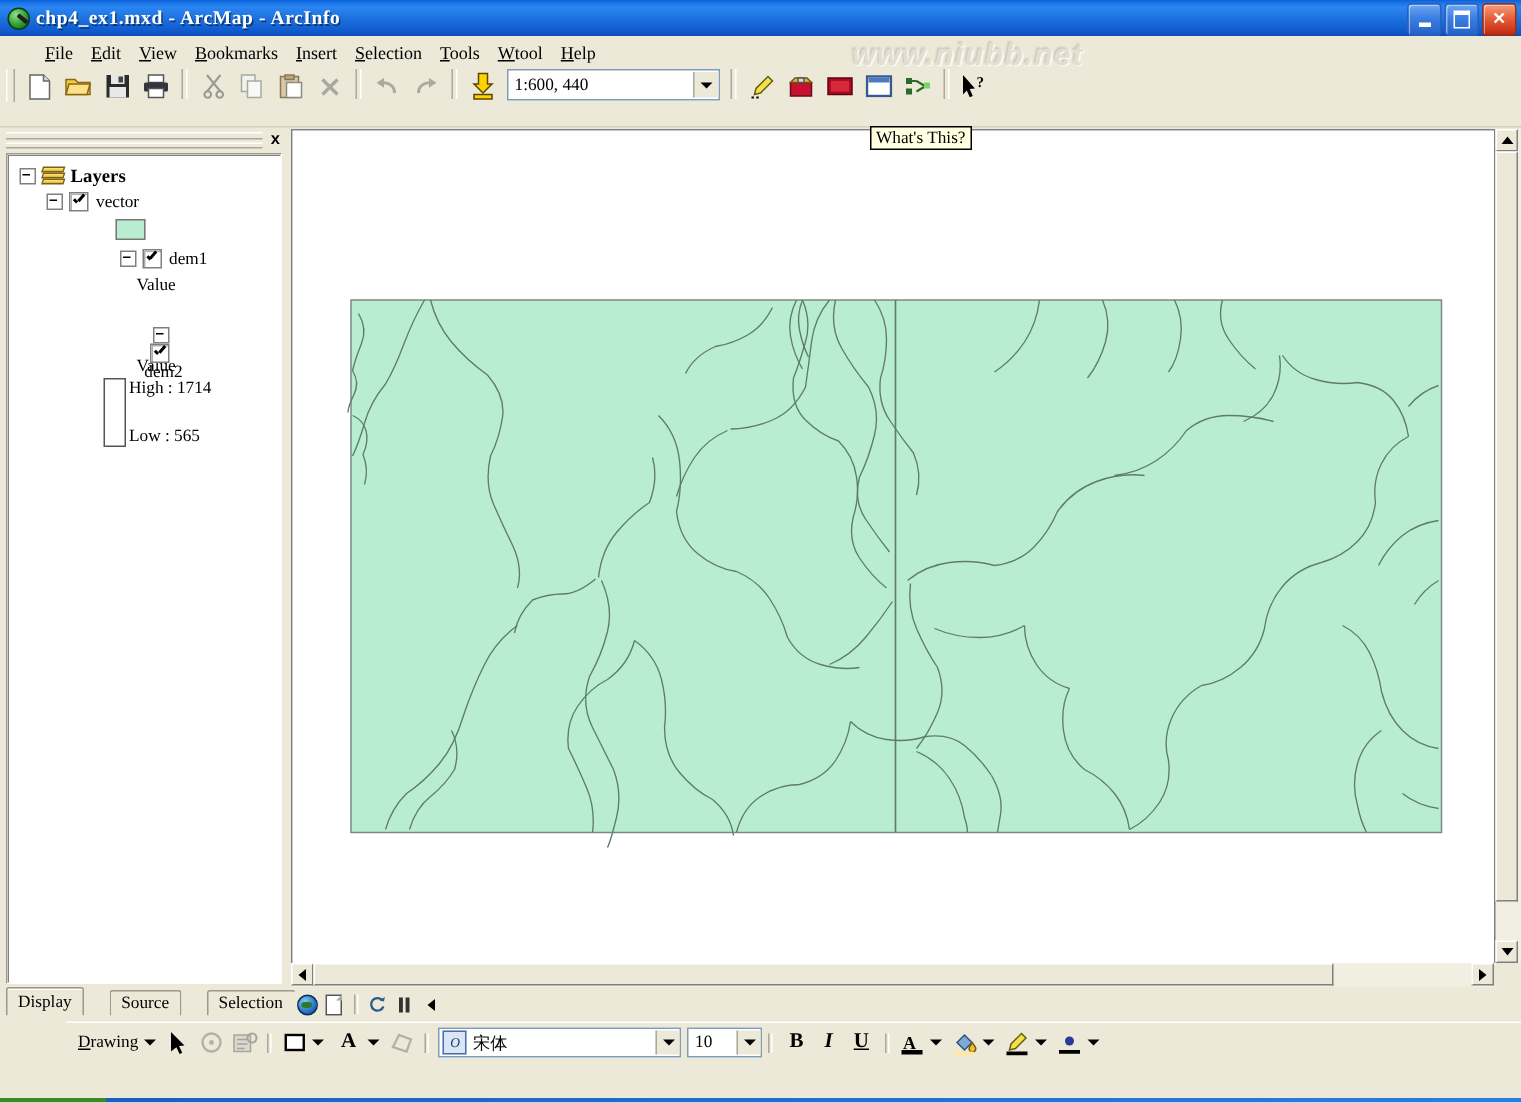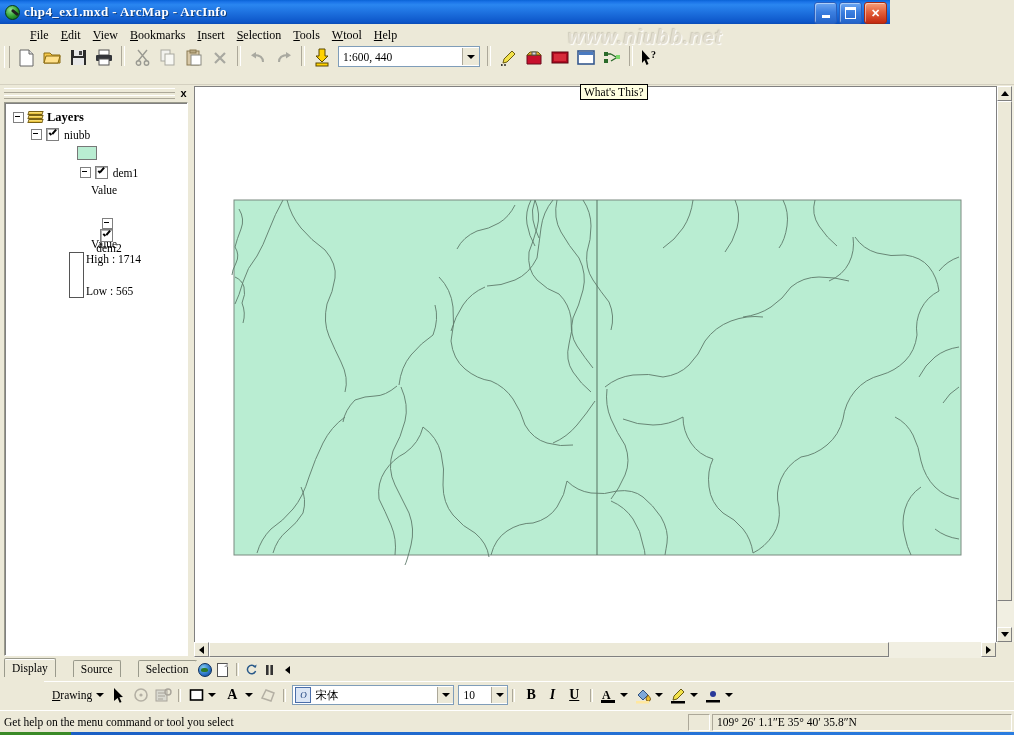--- a/index.html
+++ b/index.html
@@ -1,20 +1,20 @@
 <!DOCTYPE html>
 <html><head>
 <meta charset="utf-8">
 <style>
   html,body{margin:0;padding:0;background:#fff;}
   body{width:1014px;height:735px;overflow:hidden;font-family:"Liberation Serif",serif;-webkit-font-smoothing:none;}
   #app{position:relative;width:1014px;height:735px;background:#ece9d8;}
 
   
-  .titlebar{position:absolute;left:0;top:0;width:890px;height:24px;
+  .titlebar{position:absolute;left:0;top:0;width:1014px;height:24px;
     background:linear-gradient(180deg,#0a63d6 0%,#1b74e8 8%,#2a86f0 20%,#0d56c9 92%,#0a4cb5 100%);
     display:flex;align-items:center;}
   .title-ico{width:16px;height:16px;margin:0 4px 0 4px;position:relative;flex:none;}
   .title-ico .g{position:absolute;left:1px;top:1px;width:13px;height:13px;border-radius:50%;
     background:radial-gradient(circle at 35% 30%,#8fe08f 0%,#2f9e2f 55%,#0c5a1c 100%);border:1px solid #063a10;}
   .title-ico .m{position:absolute;left:7px;top:7px;width:8px;height:3px;background:#202020;
     transform:rotate(40deg);border-radius:1px;}
   .title-text{color:#fff;font-size:13px;font-weight:bold;letter-spacing:.4px;
     font-family:"Liberation Serif",serif;text-shadow:1px 1px 0 rgba(0,0,0,.45);}
   .wbtns{position:absolute;right:3px;top:2px;display:flex;gap:2px;}
@@ -367,21 +367,21 @@
               <span></span>
               <span></span>
               <span></span>
             </div>
           <div class="tlabel bold">Layers</div>
         </div>
 
         <div class="trow" style="padding-left:18px;">
           <div class="exp"></div>
           <div class="chk"></div>
-          <div class="tlabel">niubb</div>
+          <div class="tlabel">vector</div>
         </div>
         <div class="trow" style="padding-left:64px;height:19px;">
           <div class="swatch"></div>
         </div>
 
         <div class="trow" style="padding-left:18px;margin-top:2px;justify-content:center;">
           <div class="exp"></div>
           <div class="chk"></div>
           <div class="tlabel">dem1</div>
         </div>
@@ -617,20 +617,15 @@
 
     <div class="dbtn">
       <svg width="17" height="17" viewBox="0 0 17 17">
           <circle cx="8" cy="7" r="3" fill="#2a3a9a"></circle>
           <rect x="1" y="13" width="14" height="2.5" fill="#000"></rect>
         </svg>
     </div>
     <div class="dcaret"></div>
   </div>
 
-  <div class="statusbar">
-    <div class="status-msg">Get help on the menu command or tool you select</div>
-    <div class="status-cell" style="width:22px;"></div>
-    <div class="status-cell" style="width:300px;">109° 26′ 1.1″E   35° 40′ 35.8″N</div>
-  </div>
   <div class="taskbar"></div>
 
 </div>
 
 </body></html>

